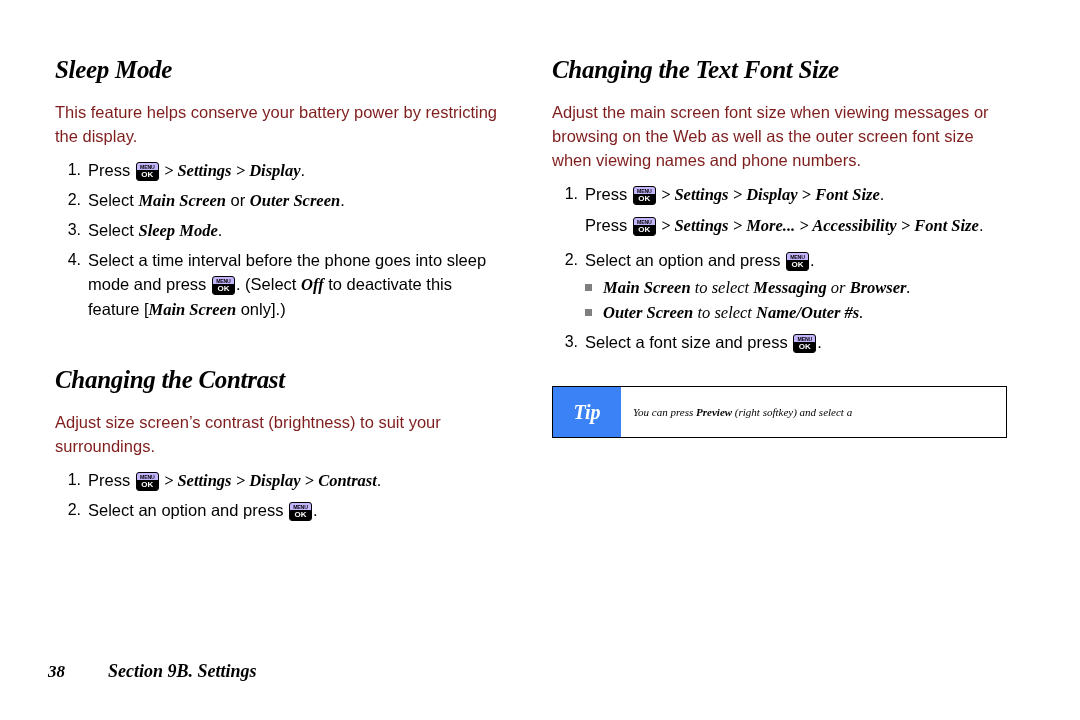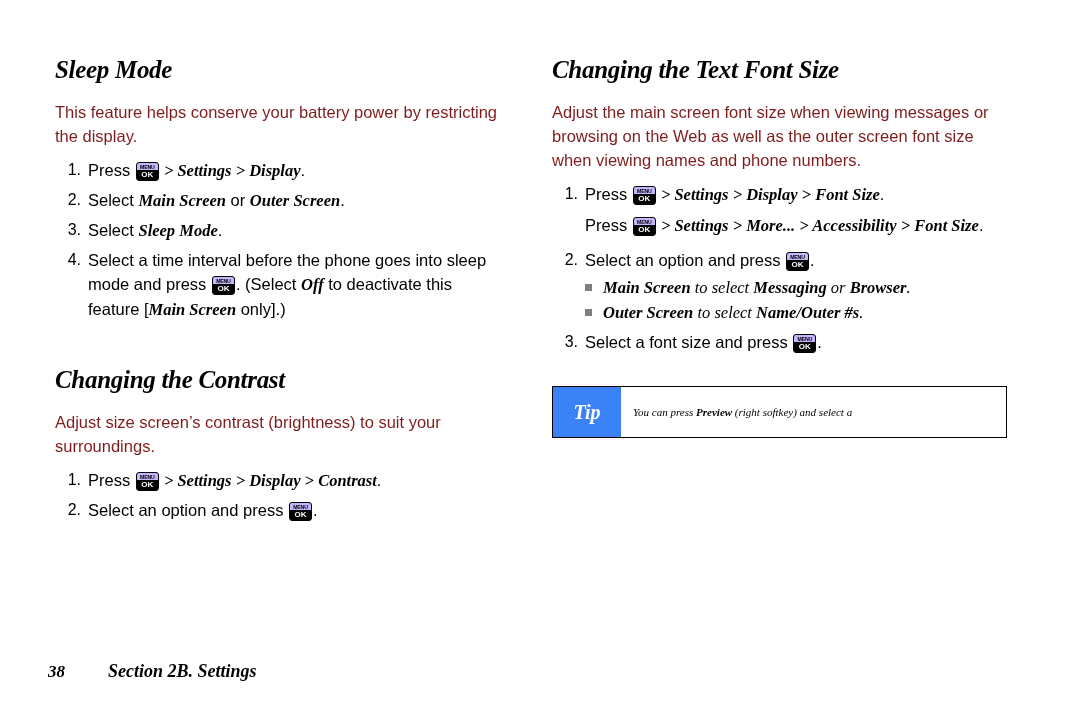--- a/index.html
+++ b/index.html
@@ -254,16 +254,16 @@
     <div class="tip-label">Tip</div>
     <div class="tip-text">
       <span>
         <span>You can press </span><b>Preview</b><span> (right softkey) and select a</span><br>
       </span>
     </div>
   </div>
 
   <div class="footer">
     <span class="pg">38</span>
-    <span class="sec">Section 2B. Settings</span>
+    <span class="sec">Section 9B. Settings</span>
   </div>
 
 </div>
 
 </body></html>

